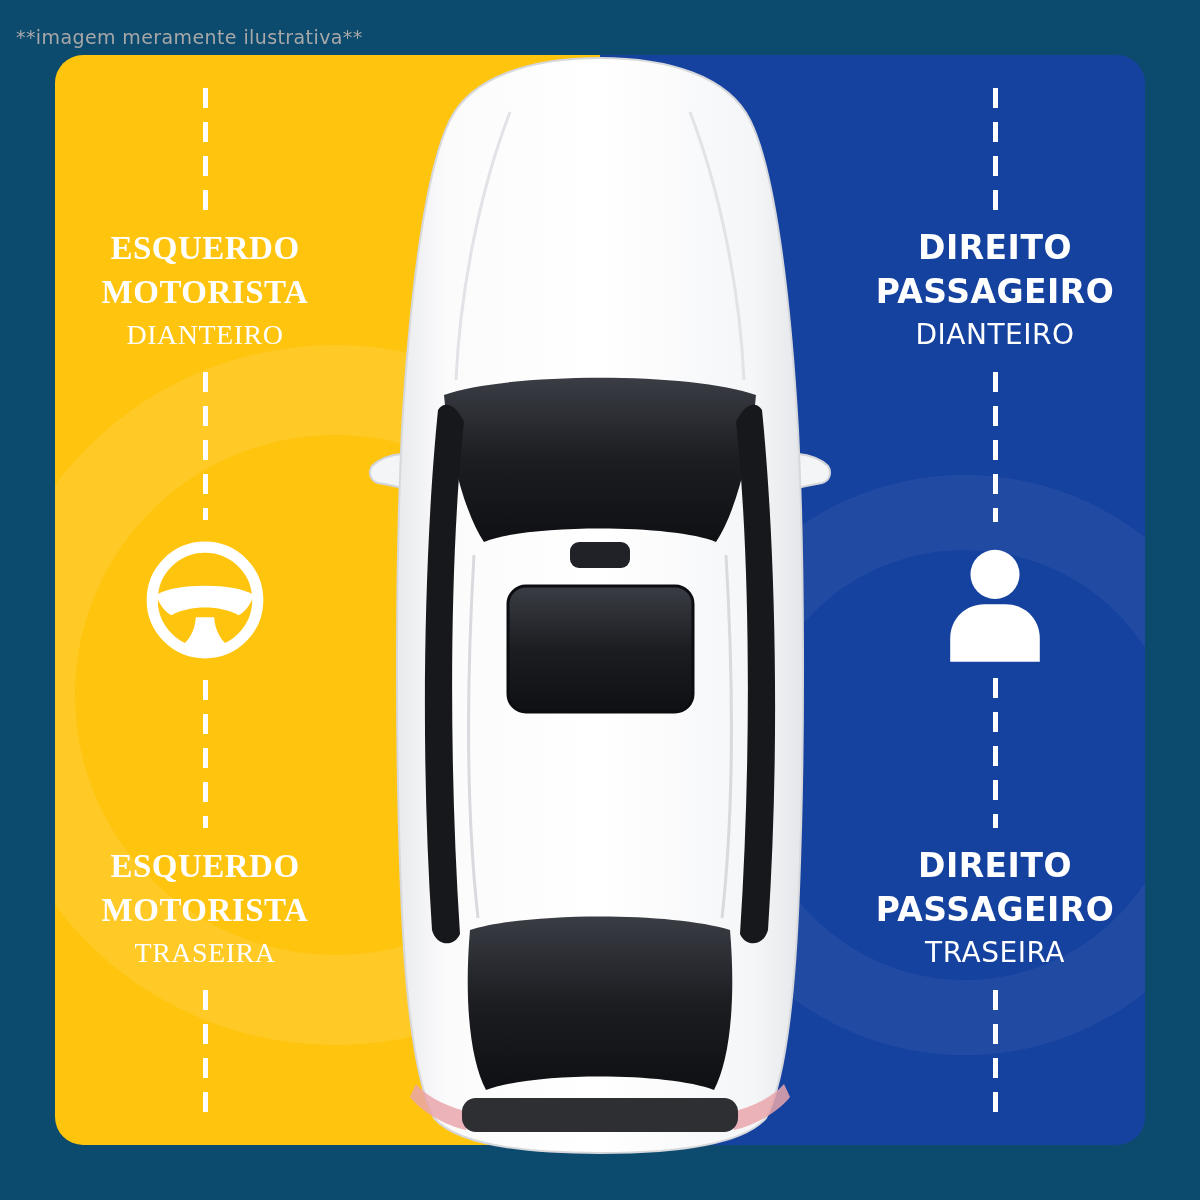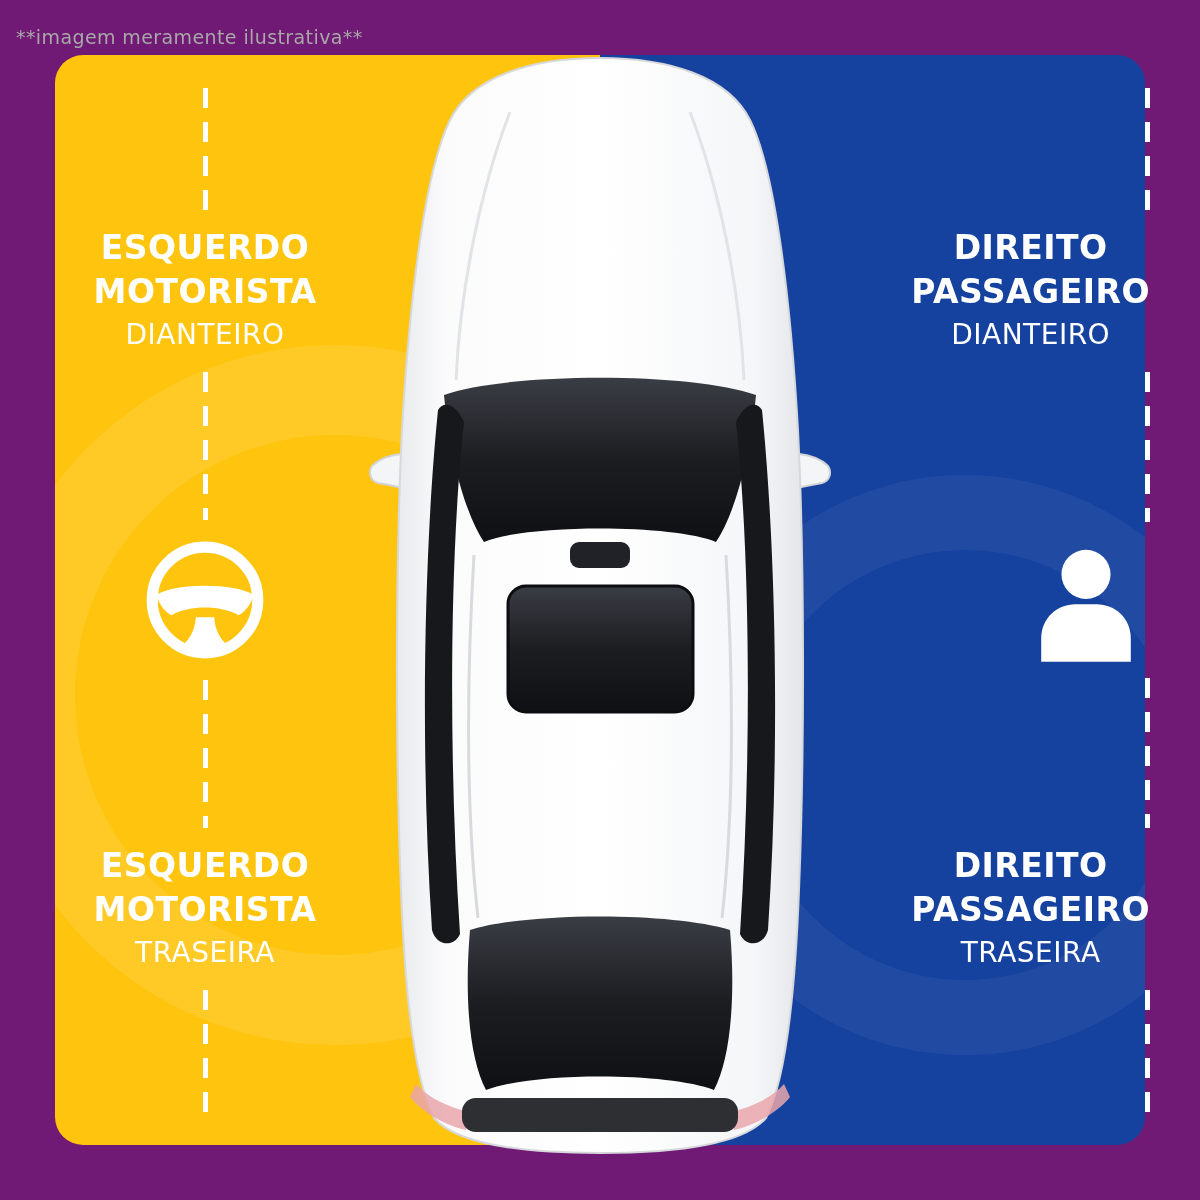--- a/index.html
+++ b/index.html
@@ -1,35 +1,35 @@
 <!DOCTYPE html>
 <html><head>
 <meta charset="utf-8">
 <style>
   html,body{margin:0;padding:0;background:#ffffff;}
-  .canvas{position:relative;width:1200px;height:1200px;background:#701a75;overflow:hidden;
+  .canvas{position:relative;width:1200px;height:1200px;background:#0c4a6e;overflow:hidden;
           font-family:"DejaVu Sans","Liberation Sans",sans-serif;}
 
   .disclaimer{position:absolute;left:16px;top:26px;font-size:19px;color:#a8a8a8;
               letter-spacing:.4px;font-weight:400;}
 
   .board{position:absolute;left:55px;top:55px;right:55px;bottom:55px;border-radius:28px;
          overflow:hidden;display:flex;}
   .panel{flex:1;position:relative;}
   .panel.yellow{background:#ffc40d;}
   .panel.blue{background:#16429f;}
 
   .watermark{position:absolute;border-radius:50%;pointer-events:none;}
   .wm-yellow{left:-70px;top:290px;width:520px;height:520px;border:90px solid rgba(255,255,255,.10);}
   .wm-blue{right:-110px;bottom:90px;width:430px;height:430px;border:75px solid rgba(255,255,255,.05);}
 
   .guide{position:absolute;top:88px;height:1024px;width:310px;display:flex;flex-direction:column;
          align-items:center;z-index:3;}
-  .guide.left{left:50px;}
-  .guide.right{right:50px;align-items:flex-end;}
+  .guide.left{left:50px;font-family:Liberation Serif, serif;}
+  .guide.right{right:50px;}
 
   .dash{width:5px;background:repeating-linear-gradient(to bottom,#ffffff 0 20px,transparent 20px 34px);}
   .dash.fixed{height:122px;flex:0 0 auto;}
   .dash.grow{flex:1 1 auto;}
 
   .label-block{text-align:center;color:#ffffff;padding:16px 0;flex:0 0 auto;}
   .label-bold{font-size:33px;font-weight:700;line-height:44px;letter-spacing:.5px;}
   .label-light{font-size:28px;font-weight:400;line-height:42px;letter-spacing:.5px;}
 
   .icon-box{flex:0 0 auto;padding:14px 0;display:flex;align-items:center;justify-content:center;}

